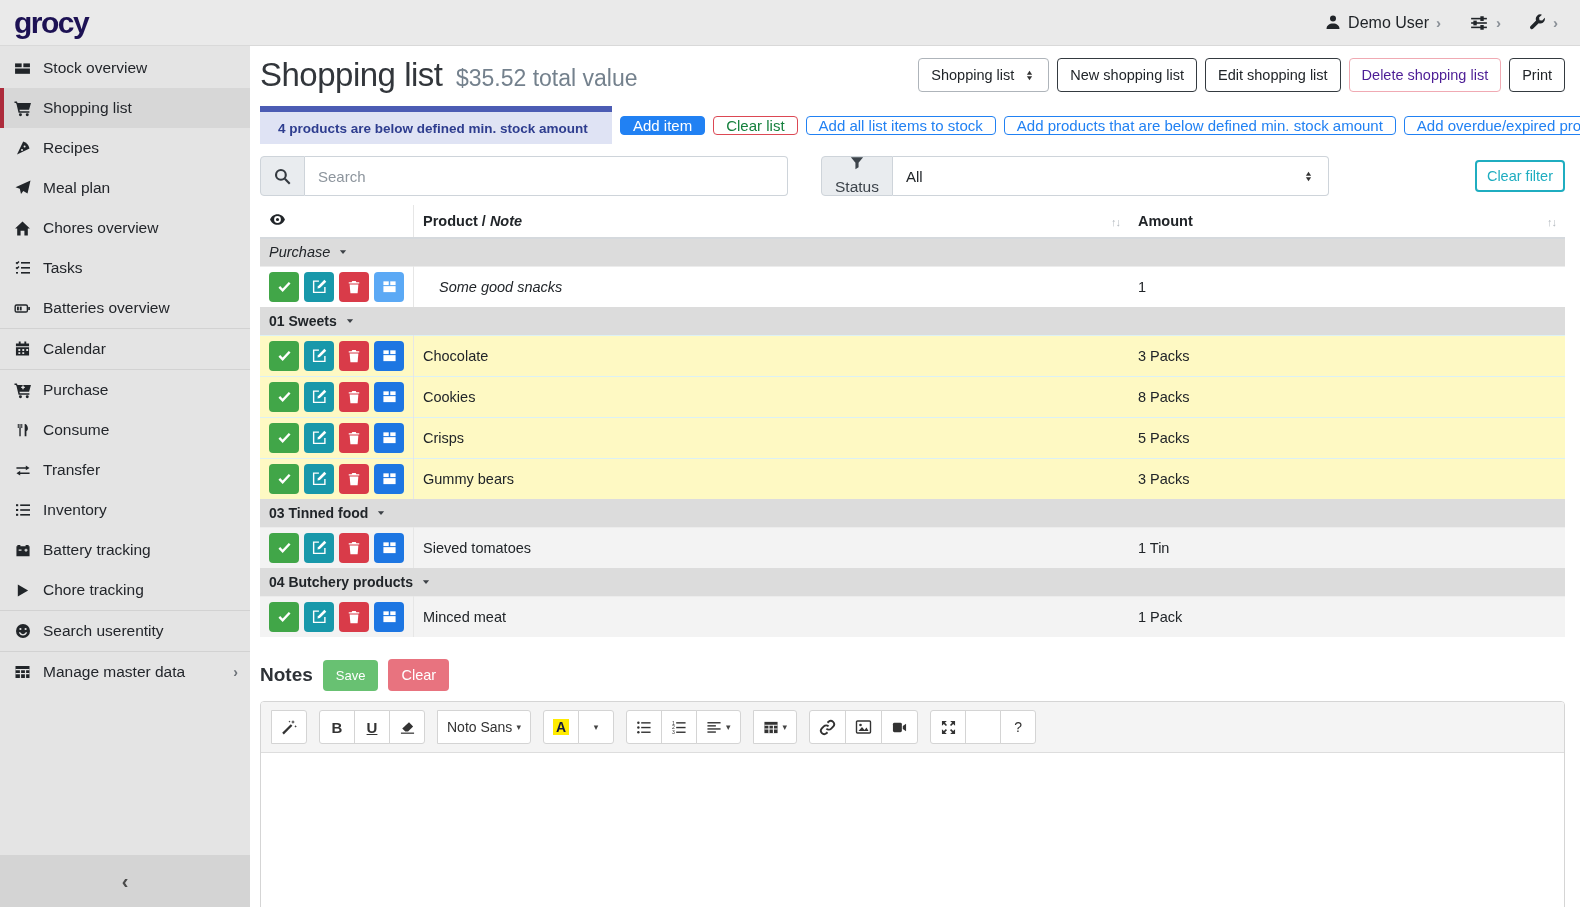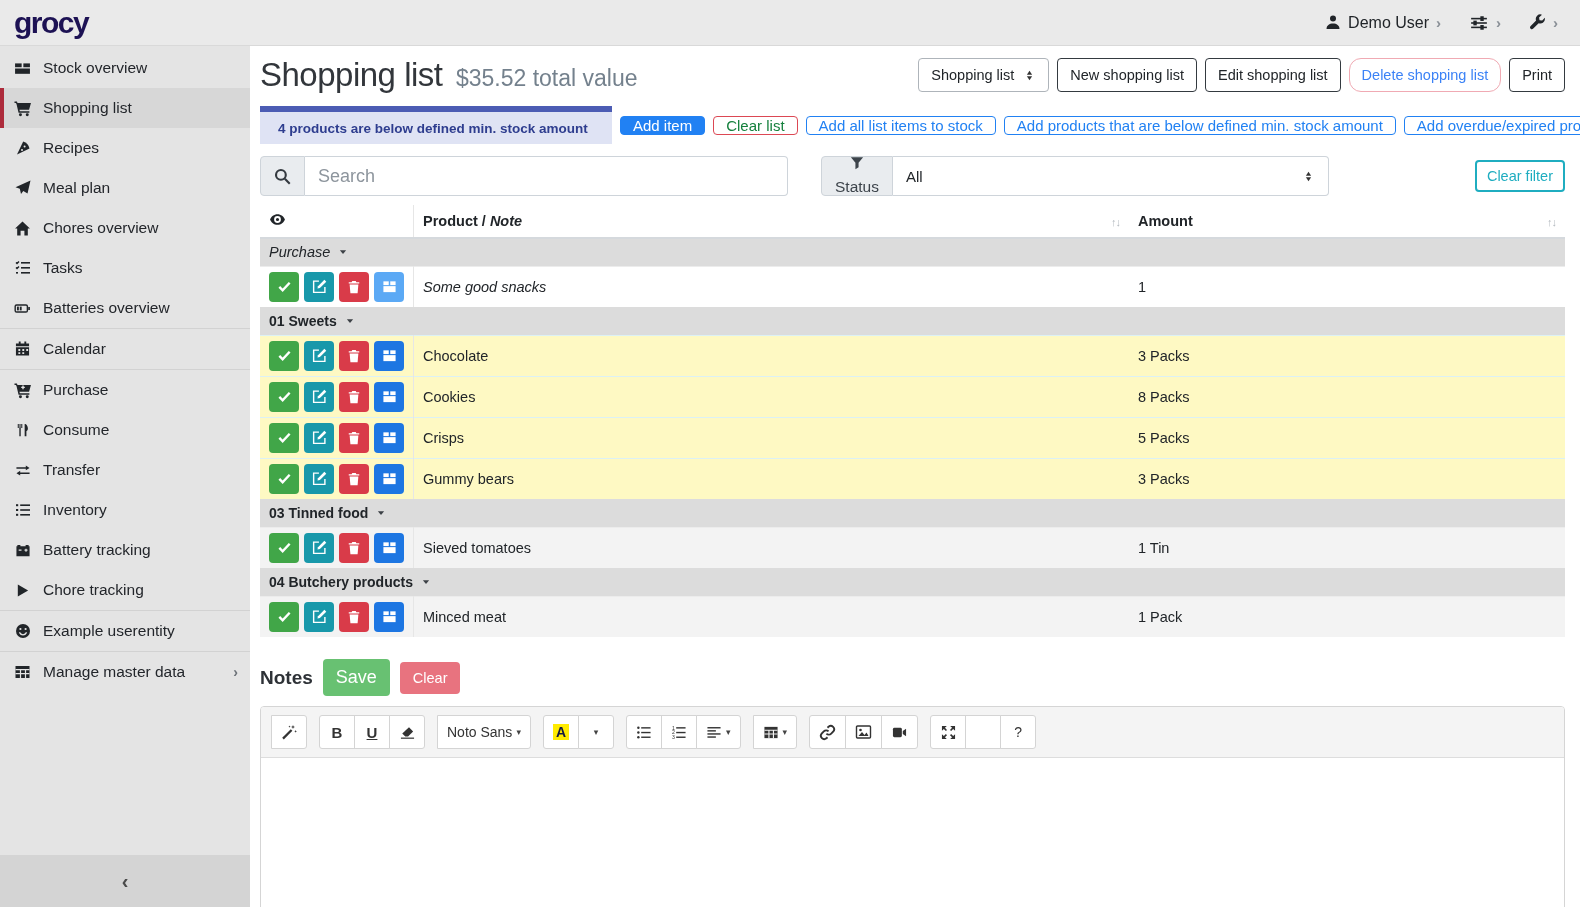--- a/index.html
+++ b/index.html
@@ -30,38 +30,38 @@
   
   .main { flex:1; background:#fff; padding:6px 15px 0 10px; overflow:hidden; }
   .title-row { display:flex; align-items:center; justify-content:space-between; height:46px; }
   .page-title-wrap h1 { display:inline; margin:0; font-size:33px; font-weight:500; color:#32363b; letter-spacing:-0.5px; }
   .subtitle { font-size:23px; color:#74818d; margin-left:9px; font-weight:400; }
   .title-actions { display:flex; gap:8px; align-items:center; }
   .btn { height:34px; display:inline-flex; align-items:center; padding:0 12px; border-radius:4px;
     background:#fff; font-size:14.5px; cursor:pointer; white-space:nowrap; font-family:inherit; border:1px solid transparent; }
   .select-btn { border:1px solid #aeb4ba; color:#212529; gap:9px; }
   .btn-outline-dark { border-color:#343a40; color:#212529; }
-  .btn-outline-pink { border-color:#f0aab3; color:#3b82f6;border-radius:12px; }
+  .btn-outline-pink { border-color:#f0aab3; color:#4c1d95; }
   .btn-primary { background:#2181f3; border-color:#2181f3; color:#fff; }
   .btn-outline-danger { border-color:#dc4854; color:#15803d; }
   .btn-outline-primary { border-color:#2181f3; color:#2181f3; }
 
   .actions-row { display:flex; gap:8px; margin-top:8px; height:38px; align-items:stretch; }
   .banner { width:352px; flex-shrink:0; background:#dfe3f4; border-top:6px solid #4c5cb4;
     color:#2e3d8f; font-weight:700; font-size:13.5px; display:flex; align-items:center;
     padding-left:18px; cursor:pointer; }
   .actions-row .btn { height:auto; font-size:15px; }
 
   .filter-row { margin-top:12px; display:flex; align-items:center; height:40px; }
   .search-group { display:flex; width:528px; height:40px; }
   .prepend { background:#e9ecef; border:1px solid #ced4da; border-radius:4px 0 0 4px;
     display:flex; align-items:center; justify-content:center; color:#343a40;flex-direction:column; }
   .search-group .prepend { width:45px; }
   .search-group input { flex:1; border:1px solid #ced4da; border-left:0; border-radius:0 4px 4px 0;
-    padding:0 13px; font-size:18px; color:#495057; outline:none; font-family:inherit; }
+    padding:0 13px; font-size:15px; color:#495057; outline:none; font-family:inherit; }
   .search-group input::placeholder { color:#8d959d; }
   .status-group { margin-left:33px; display:flex; height:40px; }
   .status-group .prepend { gap:8px; padding:0 13px; font-size:15.5px; color:#3d444b; }
   .select-box { width:436px; border:1px solid #ced4da; border-left:0; border-radius:0 4px 4px 0;
     background:#fff; display:flex; align-items:center; justify-content:space-between;
     padding:0 13px; font-size:15px; color:#212529; cursor:pointer; }
   .btn-clear-filter { margin-left:auto; border:2px solid #1fadc0; color:#1fadc0; background:#fff;
     height:32px; padding:0 10px; border-radius:4px; font-size:14.5px; cursor:pointer; font-family:inherit; }
 
   
@@ -71,33 +71,33 @@
   .col-actions { width:150px; }
   th.col-actions, td.cell-actions { border-right:1px solid #e6e6e6; }
   .col-amount { width:436px; }
   .sort { float:right; color:#b3b9bf; font-size:11px; letter-spacing:-1px; margin-top:3px; }
   tr.group-row td { background:#dcdcdc; padding:5px 9px; font-weight:700; font-size:14px; height:28px; }
   tr.group-row.italic td { font-style:italic; font-weight:400; font-size:14.5px; }
   .caret { display:inline-block; margin-left:8px; color:#3c4146; }
   tr.product-row td { border-top:1px solid #ececec; height:41px; padding:0 9px; }
   tr.product-row.highlight td { background:#fef9c3; border-top-color:#dcf1f5; }
   tr.product-row.shaded td { background:#f3f3f3; }
-  tr.product-row.note-row .p-name { font-style:italic; }
+  tr.product-row.note-row .p-name { font-style:italic;margin-left:16px; }
   .btn-row { display:flex; gap:5px; }
   .btn-sq { width:30px; height:30px; border-radius:4px; border:none; display:flex; align-items:center;
     justify-content:center; color:#fff; cursor:pointer; padding:0; }
   .sq-check { background:#41a648; } .sq-edit { background:#1898aa; }
   .sq-trash { background:#d93b49; } .sq-stock { background:#1d76e2; }
   .sq-stock.light { background:#5ba9f5; }
 
   
   .notes-row { margin-top:22px; display:flex; align-items:center; gap:10px; }
   .notes-row h2 { margin:0; font-size:19px; color:#2e3237; }
   .btn-save { background:#68c172; color:#fff; border:none; border-radius:4px; padding:8px 13px;
-    font-size:18px; cursor:pointer; font-family:inherit; }
+    font-size:13px; cursor:pointer; font-family:inherit; }
   .btn-clearnote { background:#e8737f; color:#fff; border:none; border-radius:4px; padding:8px 13px;
     font-size:14.5px; cursor:pointer; font-family:inherit; }
 
   .editor { margin-top:10px; border:1px solid #d5d5d5; border-radius:4px 4px 0 0; overflow:hidden; }
   .editor-toolbar { background:#f4f4f4; border-bottom:1px solid #ddd; padding:8px 10px;
     display:flex; gap:12px; align-items:center; }
   .tb-group { display:flex; }
   .tb-btn { background:#fff; border:1px solid #d4d4d4; height:34px; min-width:36px;
     display:flex; align-items:center; justify-content:center; gap:4px; font-size:14px; color:#333;
     padding:0 9px; margin-left:-1px; cursor:pointer; font-family:inherit; }
@@ -297,21 +297,21 @@
         <div class="sb-divider"></div>
         <div class="nav-item">
           <span class="icn">
             <svg viewBox="0 0 16 16" width="16" height="16" fill="currentColor">
               <circle cx="8" cy="8" r="7"></circle>
               <circle cx="5.4" cy="6" r="1.1" fill="#e4e4e4"></circle>
               <circle cx="10.6" cy="6" r="1.1" fill="#e4e4e4"></circle>
               <path d="M4.4 9.4c.9 1.7 2.1 2.5 3.6 2.5s2.7-.8 3.6-2.5" stroke="#e4e4e4" stroke-width="1.3" fill="none"></path>
             </svg>
           </span>
-          <span>Example userentity</span>
+          <span>Search userentity</span>
         </div>
         <div class="sb-divider"></div>
         <div class="nav-item">
           <span class="icn">
             <svg viewBox="0 0 16 16" width="17" height="16" fill="currentColor">
               <rect x="1" y="2" width="14" height="12"></rect>
               <path d="M1 5.6h14M1 9.6h14M6 5.6v8.4M11 5.6v8.4" stroke="#e4e4e4" stroke-width="1.2"></path>
             </svg>
           </span>
           <span>Manage master data</span>

